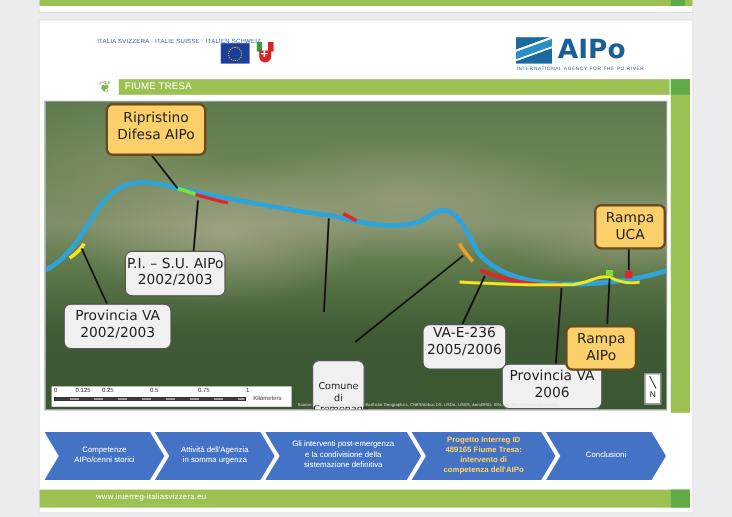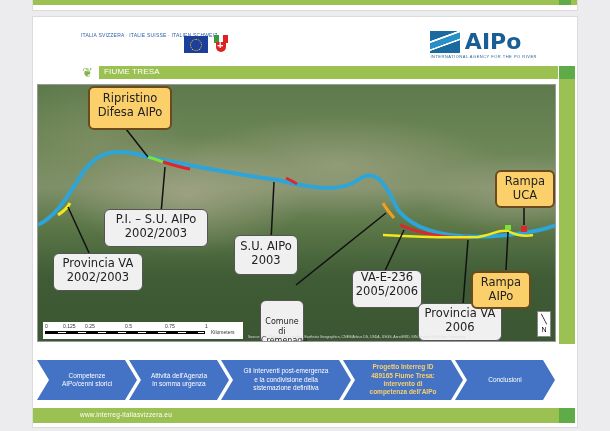--- a/index.html
+++ b/index.html
@@ -113,31 +113,27 @@
         <line x1="425" y1="220" x2="430" y2="155"></line>
         <line x1="486" y1="122" x2="486" y2="140"></line>
         <line x1="468" y1="185" x2="470" y2="147"></line>
       </g>
     </svg>
 
     <div class="callout orange" style="left:50px;top:1px;width:84px;height:44px;padding-top:4px;">
       <span style="white-space:pre-line;">Ripristino
 Difesa AIPo</span>
     </div>
-    <div class="callout gray" style="left:66px;top:124px;width:104px;height:38px;padding-top:3px;">
+    <div class="callout gray" style="left:66px;top:124px;width:84px;height:38px;padding-top:3px;">
       <span style="white-space:pre-line;">P.I. – S.U. AIPo
 2002/2003</span>
     </div>
     <div class="callout gray" style="left:15px;top:168px;width:90px;height:38px;padding-top:3px;">
       <span style="white-space:pre-line;">Provincia VA
 2002/2003</span>
-    </div>
-    <div class="callout gray" style="left:196px;top:150px;width:64px;height:40px;padding-top:4px;">
-      <span style="white-space:pre-line;">S.U. AIPo
-2003</span>
     </div>
     <div class="callout gray small" style="left:222px;top:215px;width:44px;height:44px;padding-top:16px;">
       <span style="white-space:pre-line;">Comune di
 Cremenaga
 2007</span>
     </div>
     <div class="callout gray" style="left:314px;top:185px;width:70px;height:38px;padding-top:0;">
       <span style="white-space:pre-line;">VA-E-236
 2005/2006</span>
     </div>

